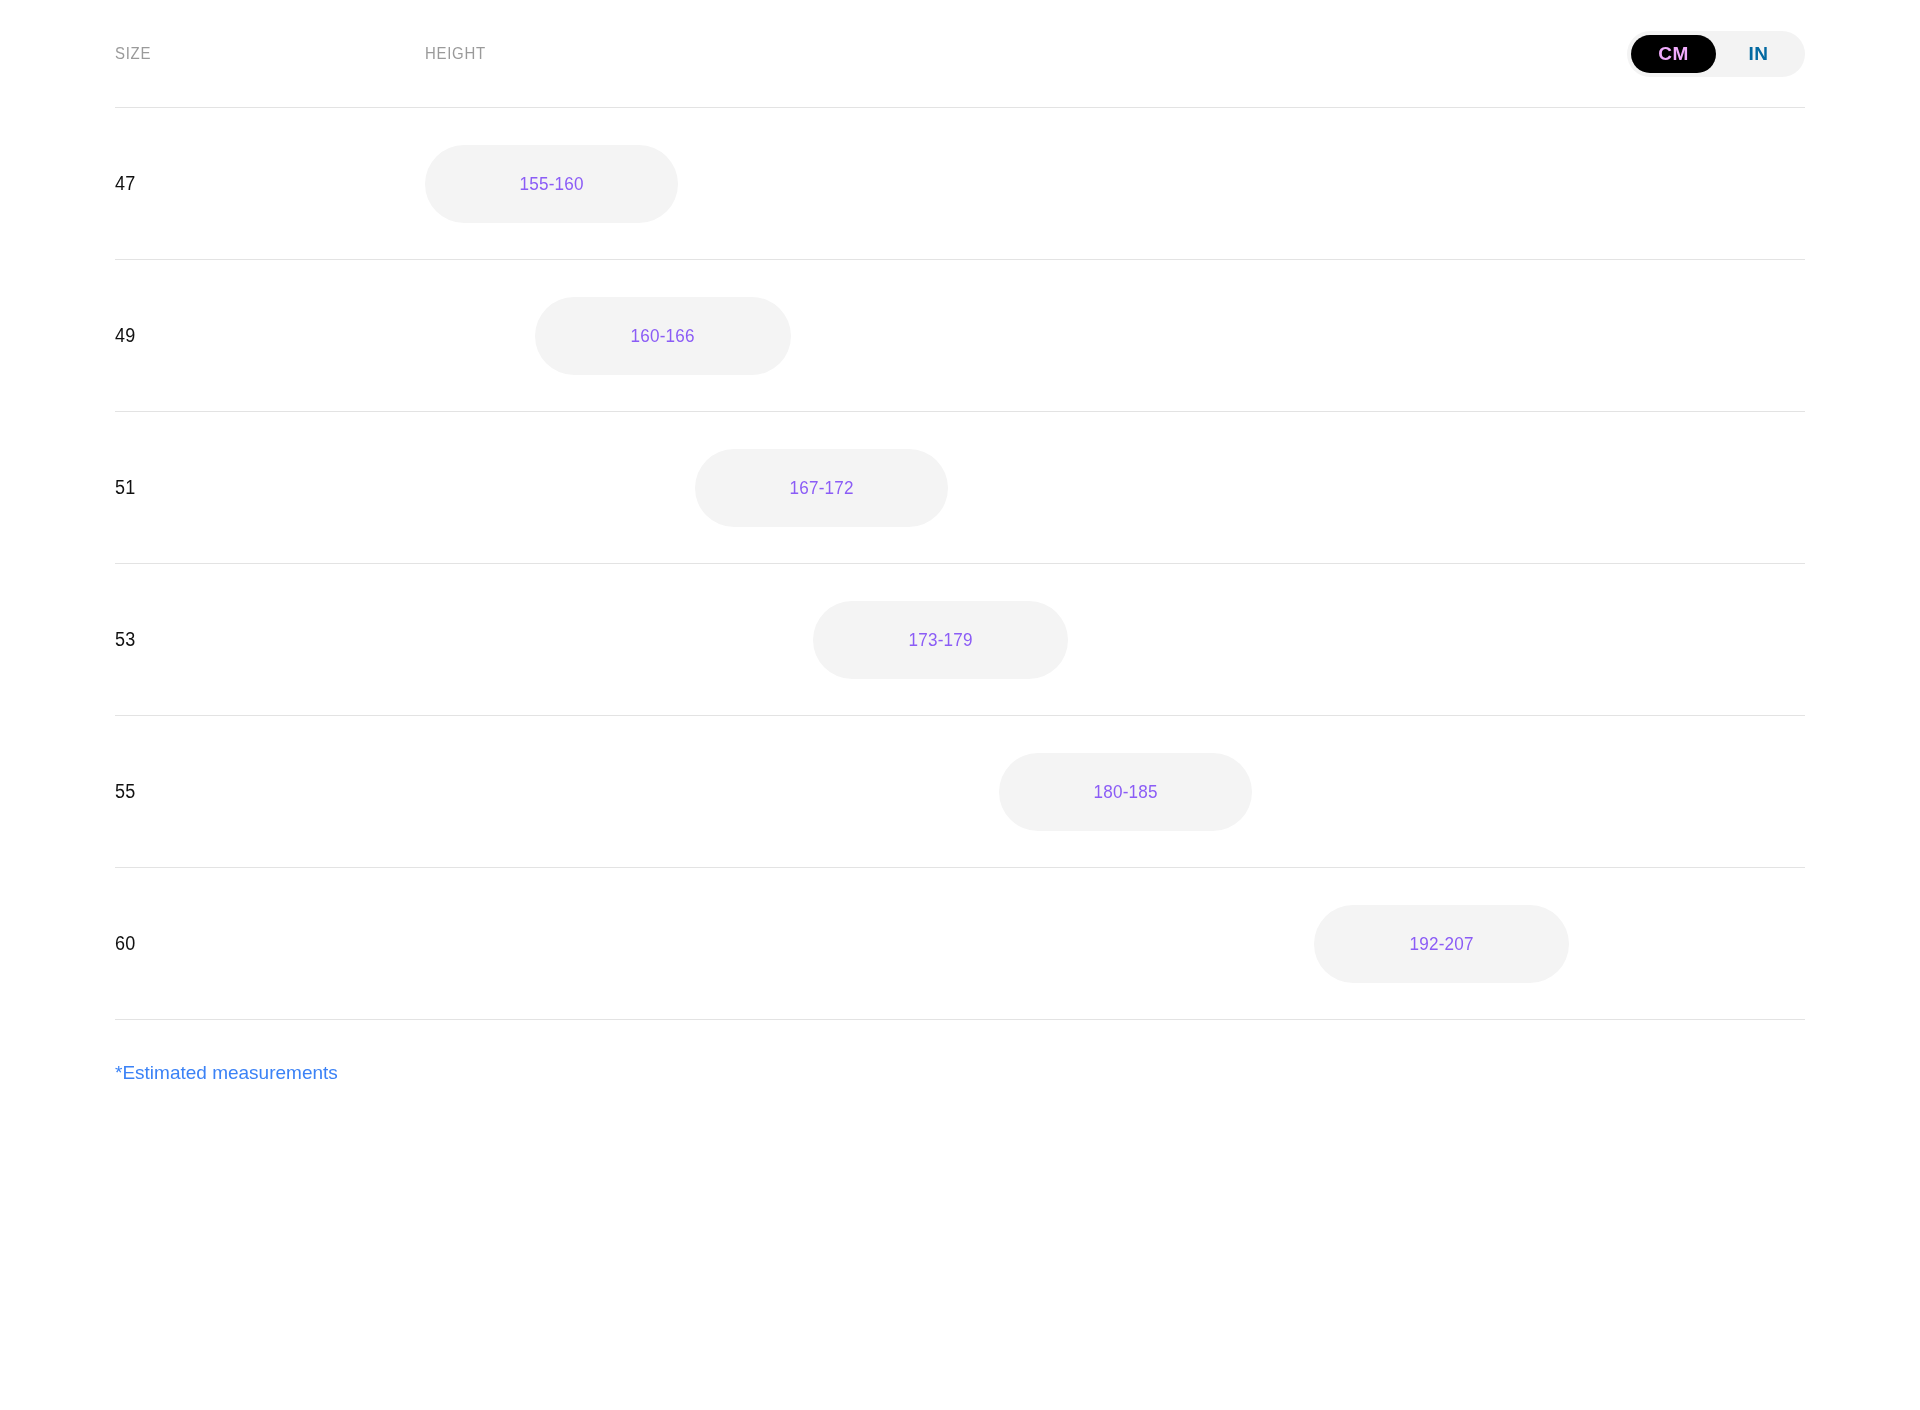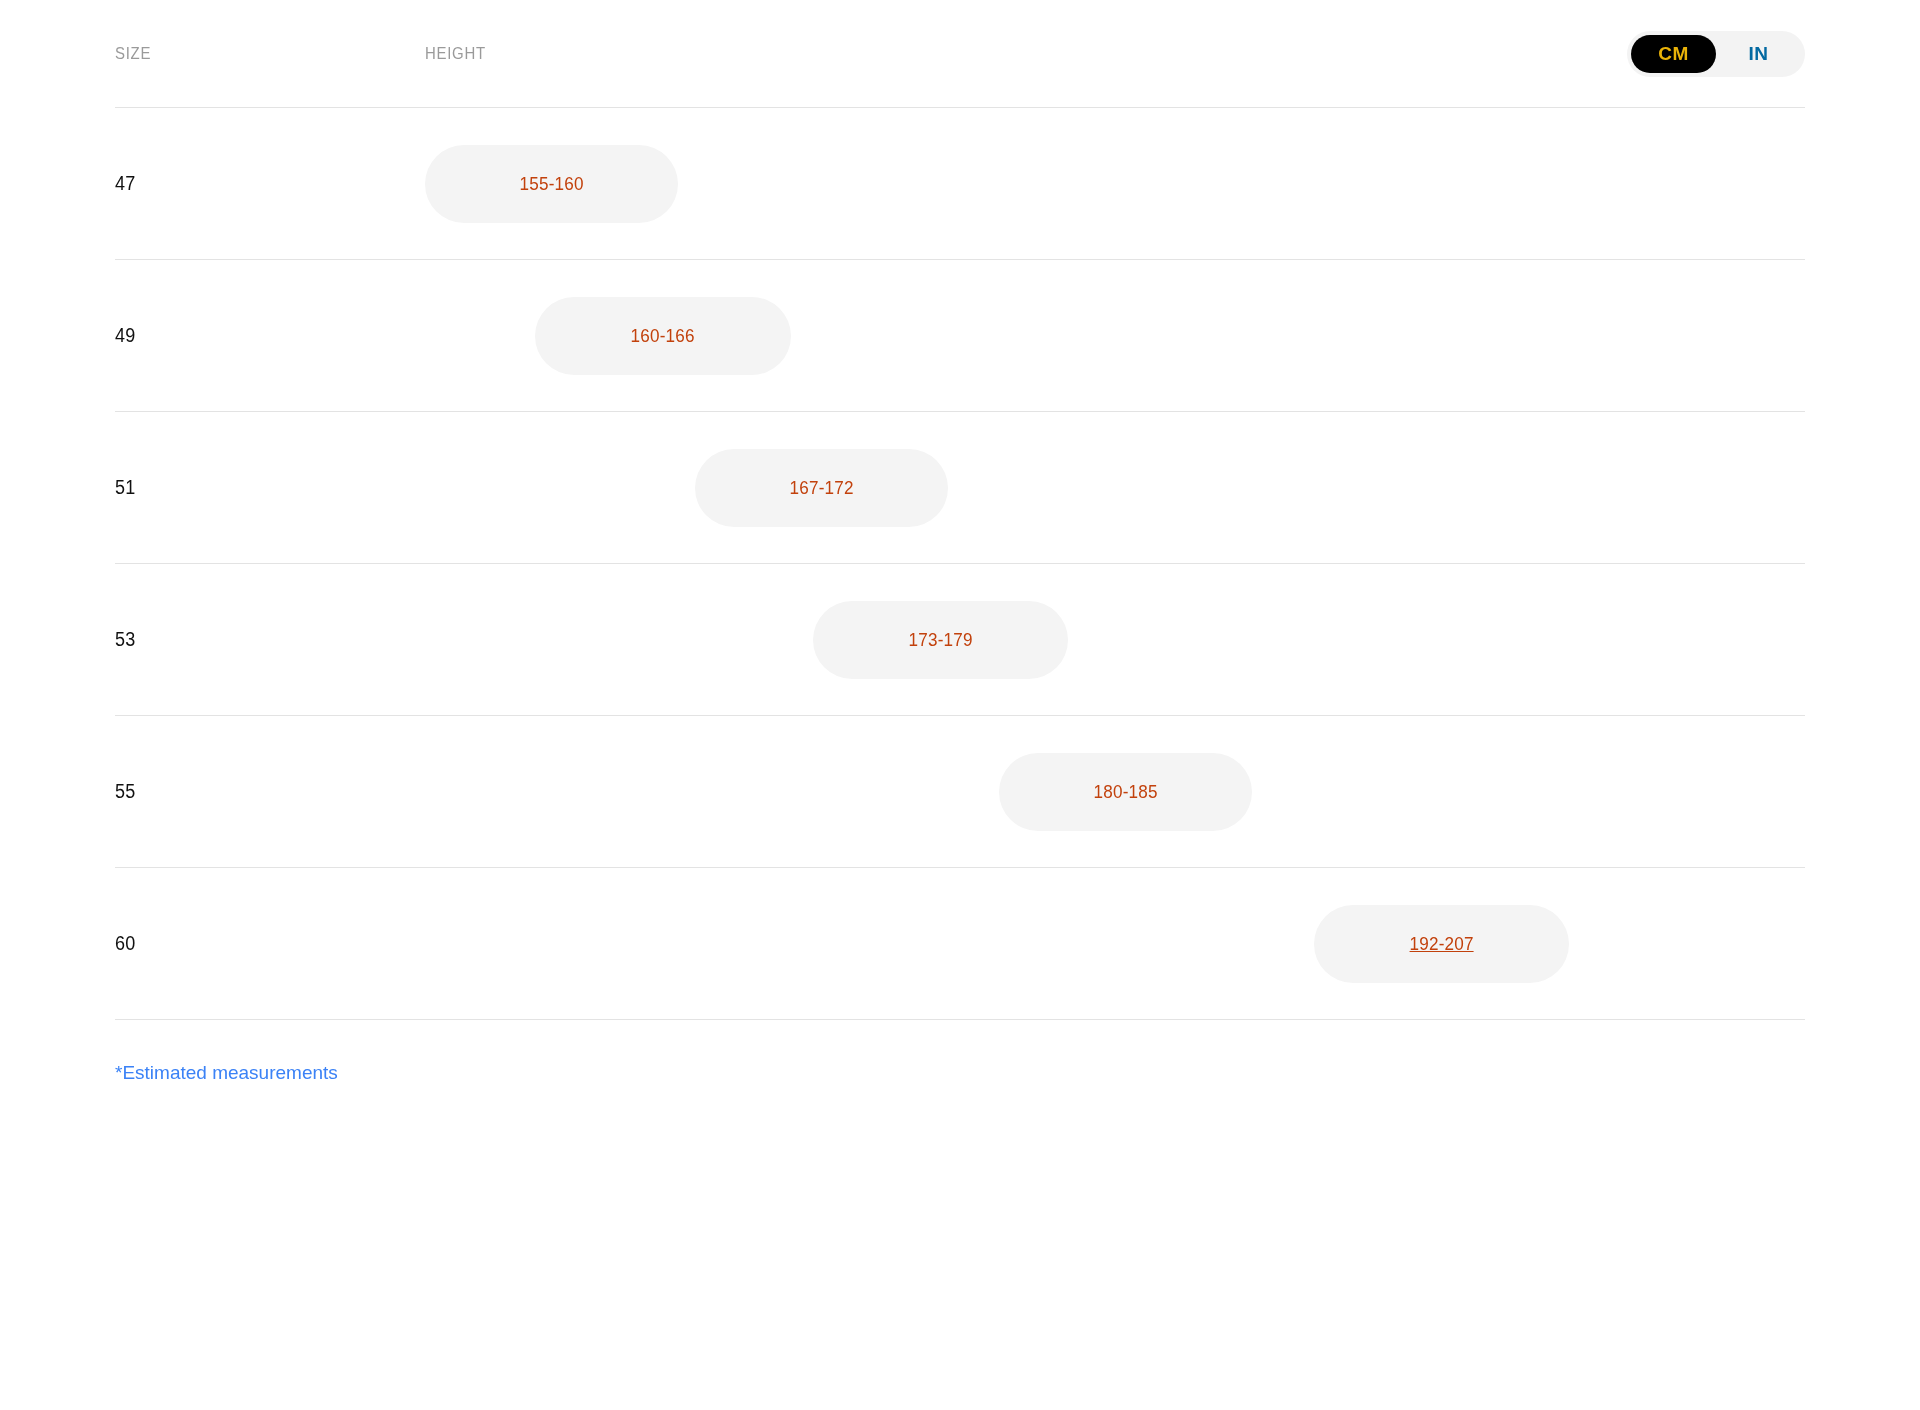--- a/index.html
+++ b/index.html
@@ -92,21 +92,21 @@
     justify-content: center;
     font-size: 19px;
     font-weight: 700;
     letter-spacing: 0.6px;
     color: #0369a1;
     cursor: pointer;
     user-select: none;
   }
   .unit-btn.active {
     background: #000000;
-    color: #eab308;
+    color: #f0abfc;
   }
 
   
   .row {
     height: 152px;
     display: flex;
     align-items: center;
     position: relative;
     border-bottom: 1px solid #e3e3e3;
   }
@@ -127,21 +127,21 @@
   .bar {
     position: absolute;
     top: 0;
     height: 78px;
     background: #f4f4f4;
     border-radius: 999px;
     display: flex;
     align-items: center;
     justify-content: center;
     font-size: 19px;
-    color: #c2410c;
+    color: #8b5cf6;
     letter-spacing: 0.2px;
   }
   .bar span {
     transform: scaleX(0.9);
     display: inline-block;
   }
 
   .footnote {
     padding: 42px 0 0 0;
     font-size: 19px;
@@ -203,21 +203,21 @@
           <div class="row-size">55</div>
           <div class="bar-track">
             <div class="bar" style="left: 41.6%; width: 18.3%;">
               <span>180-185</span>
             </div>
           </div>
         </div>
         <div class="row">
           <div class="row-size">60</div>
           <div class="bar-track">
-            <div class="bar" style="left: 64.4%; width: 18.5%; text-decoration: underline;">
+            <div class="bar" style="left: 64.4%; width: 18.5%;">
               <span>192-207</span>
             </div>
           </div>
         </div>
       </div>
 
     <div class="footnote">*Estimated measurements</div>
   </div>
 </div>
 

